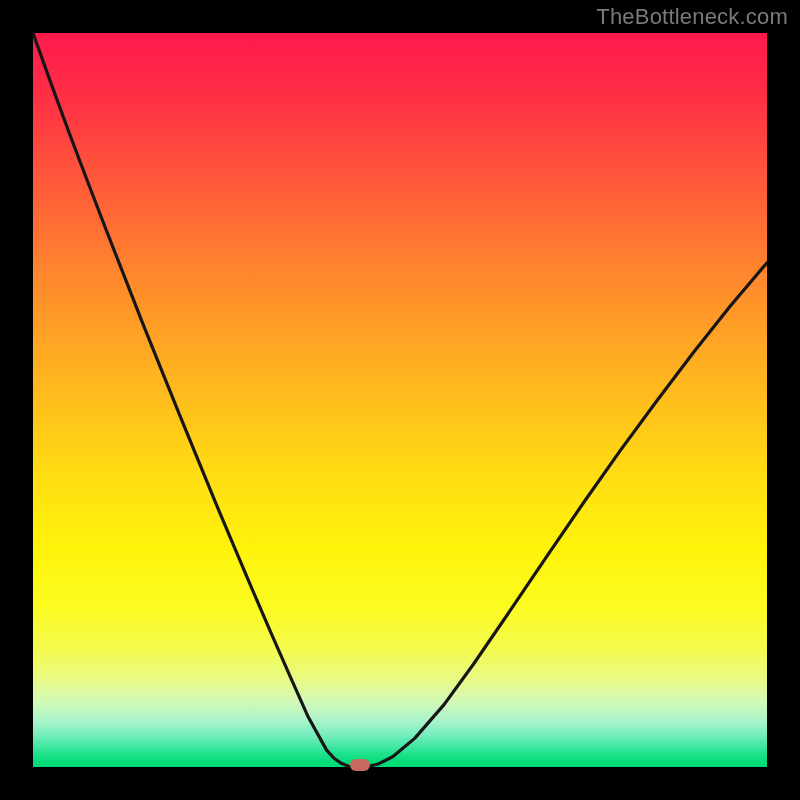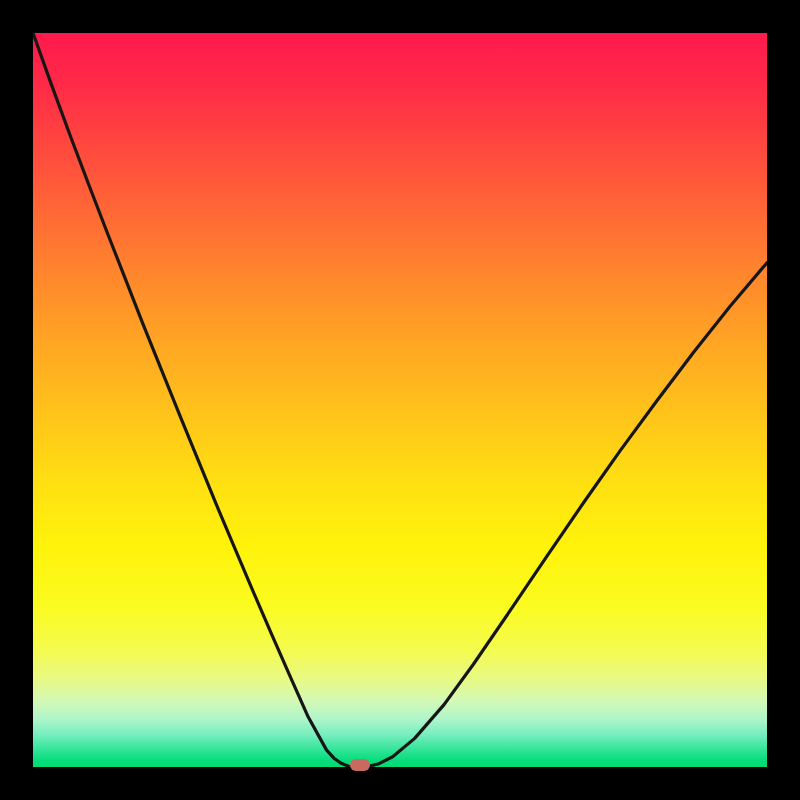--- a/index.html
+++ b/index.html
@@ -80,14 +80,15 @@
   <div class="plot-area">
 
     <svg class="curve" viewBox="0 0 734 734" preserveAspectRatio="none">
       <path id="curve-path" fill="none" stroke="#161616" stroke-width="3.2" stroke-linecap="round" stroke-linejoin="round" d="M0.00 0.00 L18.35 51.38 L36.70 101.29 L55.05 149.74 L73.40 197.45 L91.75 244.42 L110.10 291.40 L128.45 336.91 L146.80 382.41 L165.15 427.19 L183.50 471.96 L201.85 515.27 L220.20 558.57 L238.55 601.15 L256.90 642.98 L275.25 684.09 L293.60 717.12 L300.94 725.19 L308.28 730.33 L315.62 733.27 L322.96 734.00 L327.36 734.00 L332.50 734.00 L344.98 731.06 L359.66 723.72 L381.68 705.37 L411.04 671.61 L440.40 631.24 L477.10 577.66 L513.80 523.34 L550.50 469.76 L587.20 417.65 L623.90 367.73 L660.60 319.29 L697.30 273.05 L734.00 229.74"></path>
     </svg>
 
     <div id="marker" class="marker" style="left: 316.63px; top: 726px;"></div>
 
   </div>
 
+  <div class="watermark">TheBottleneck.com</div>
 
 </div>
 
 </body></html>

